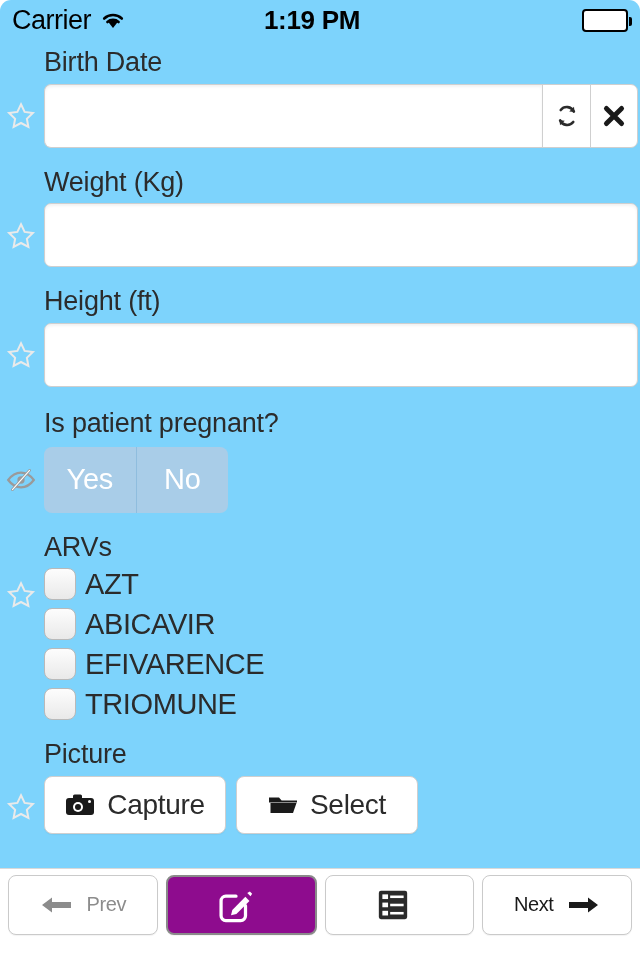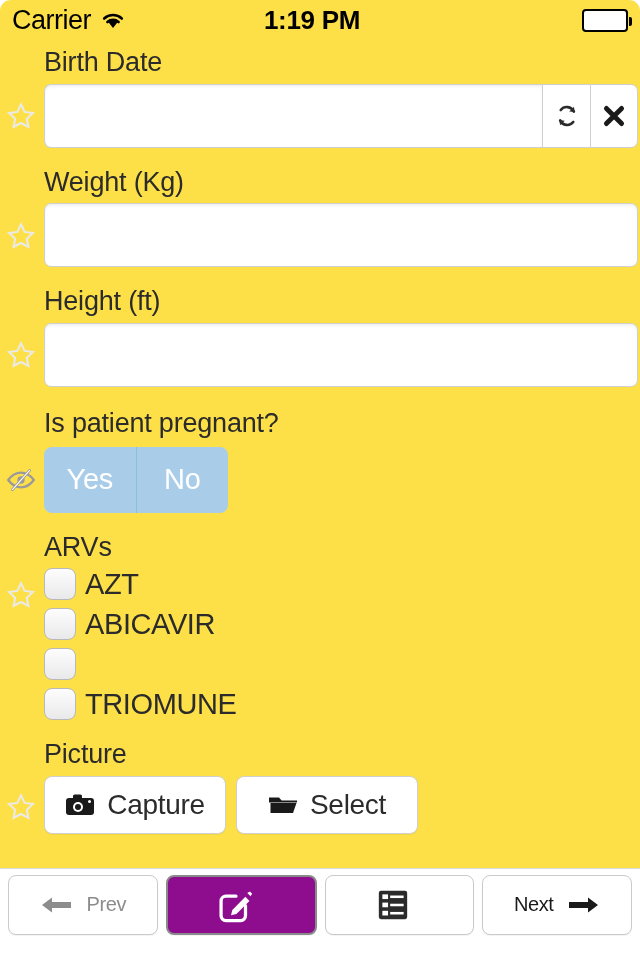--- a/index.html
+++ b/index.html
@@ -2,21 +2,21 @@
 <html><head>
 <meta charset="utf-8">
 <style>
   * { box-sizing: border-box; margin: 0; padding: 0; }
   html, body {
     width: 640px; height: 960px;
     background: #ffffff;
     font-family: "Liberation Sans", sans-serif;
     overflow: hidden;
   }
-  .screen { position: relative; width: 640px; height: 940px; background:#fde047;border-radius:11px; }
+  .screen { position: relative; width: 640px; height: 940px; background:#7dd3fc;border-radius:11px; }
 
   
   .statusbar {
     position: relative; height: 40px; width: 100%;
     display: flex; align-items: center;
     padding: 0 12px;
   }
   .sb-left { display:flex; align-items:center; gap:8px; }
   .sb-carrier { font-size: 27px; color:#000; letter-spacing:-0.5px; }
   .wifi-icon { display:block; }
@@ -229,20 +229,21 @@
         <div class="cb-row">
           <span class="cb-box"></span>
           <span class="cb-label">AZT</span>
         </div>
         <div class="cb-row">
           <span class="cb-box"></span>
           <span class="cb-label">ABICAVIR</span>
         </div>
         <div class="cb-row">
           <span class="cb-box"></span>
+          <span class="cb-label">EFIVARENCE</span>
         </div>
         <div class="cb-row">
           <span class="cb-box"></span>
           <span class="cb-label">TRIOMUNE</span>
         </div>
       </div>
     </div>
 
     <div class="field" style="margin-top:16px;">
       <div class="label">Picture</div>

